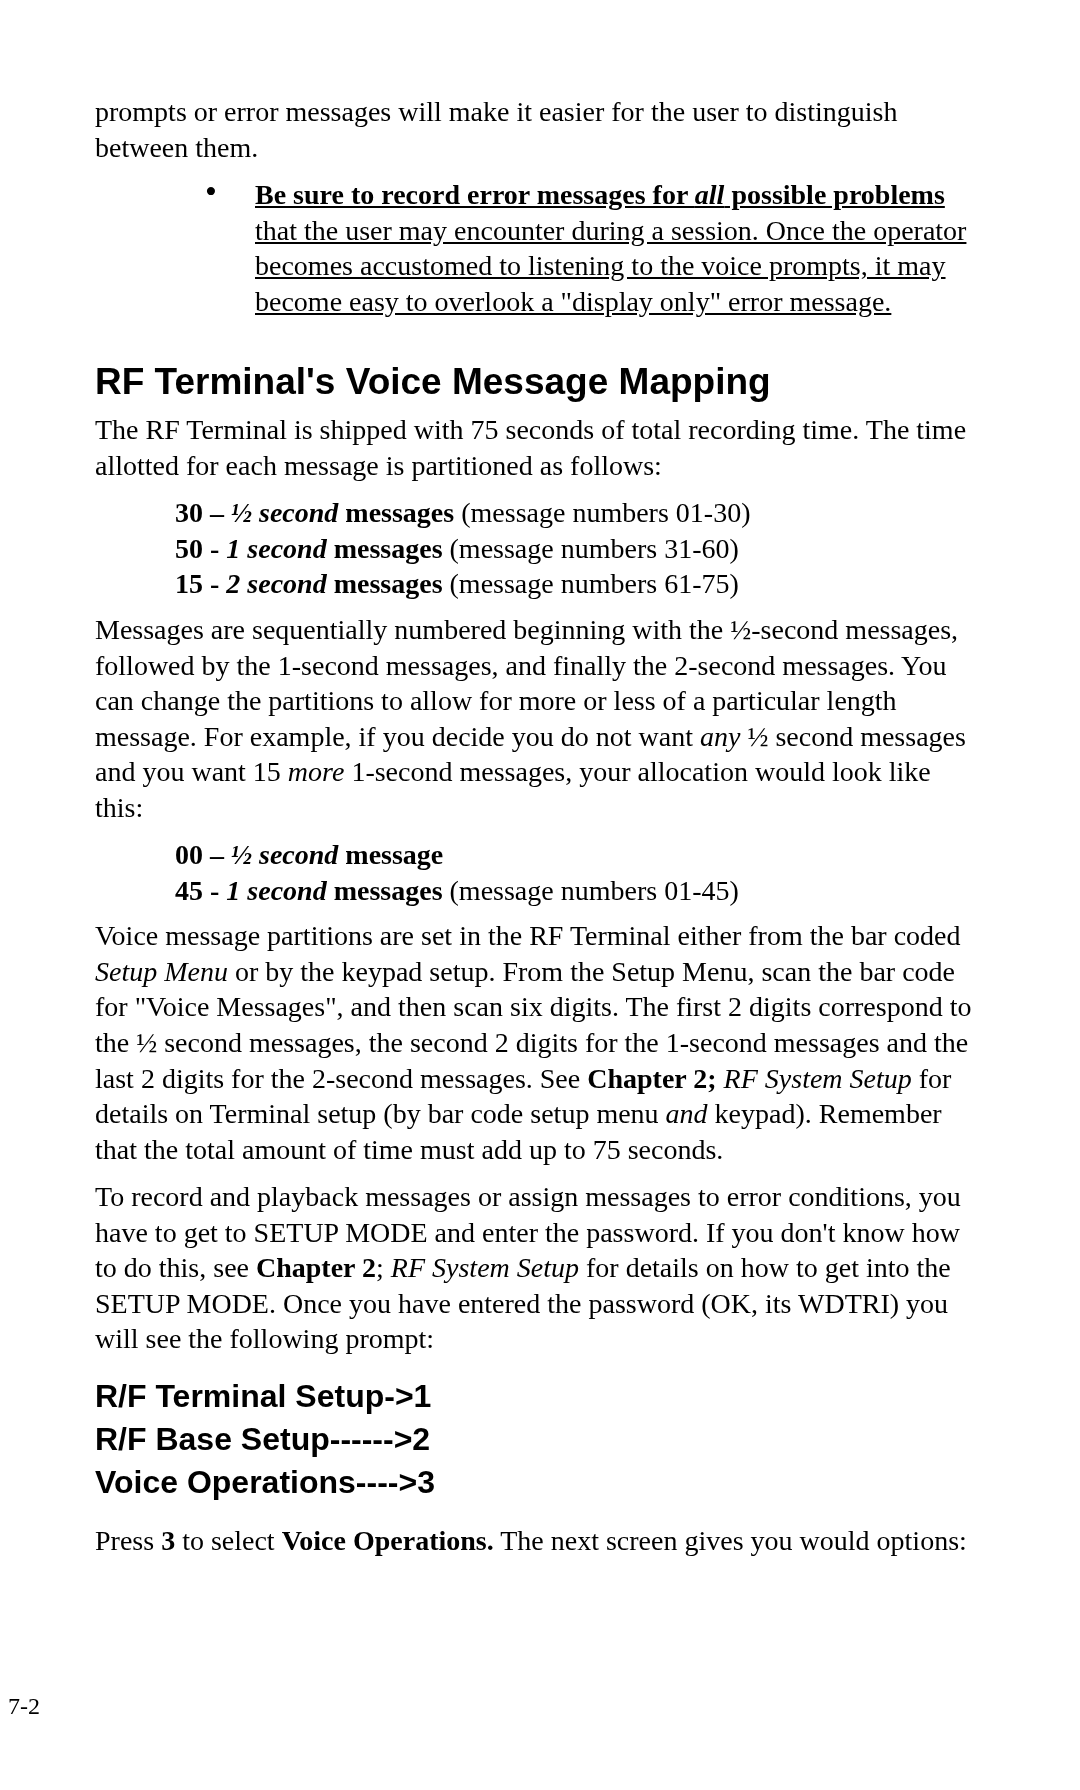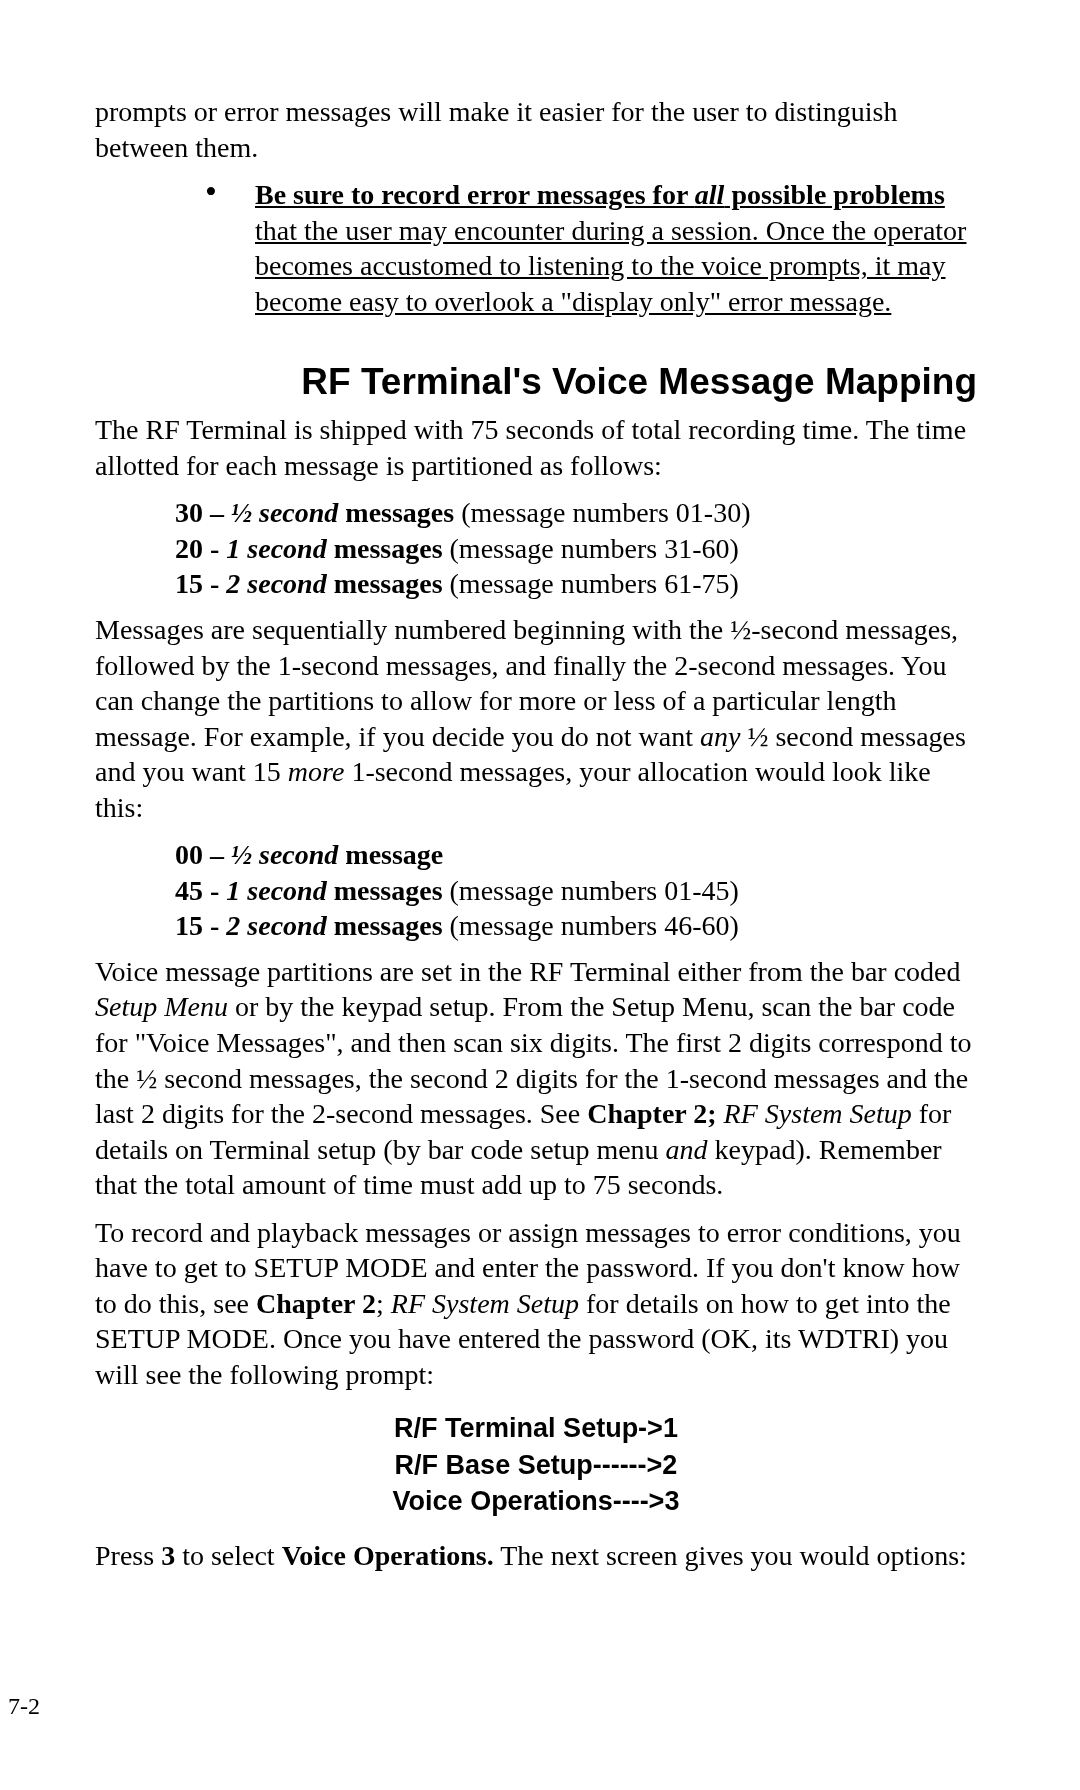--- a/index.html
+++ b/index.html
@@ -40,37 +40,35 @@
     left: 0;
     top: -2px;
     font-size: 34px;
     line-height: 1;
   }
   h2.section {
     font-family: Arial, Helvetica, sans-serif;
     font-weight: bold;
     font-size: 37px;
     margin: 40px 0 6px 0;
-    text-align: right;
   }
   p.body {
     margin: 4px 0 12px 0;
   }
   .block-indent {
     margin-left: 80px;
     margin-top: 10px;
     margin-bottom: 10px;
   }
   .bold { font-weight: bold; }
   .ital { font-style: italic; }
   .menu {
     font-family: Arial, Helvetica, sans-serif;
     font-weight: bold;
-    font-size: 27px;
-    text-align: center;
+    font-size: 32px;
     margin: 18px 0 18px 0;
     line-height: 1.35;
   }
   .pagenum {
     position: absolute;
     bottom: 70px;
     left: 8px;
     width: 1080px;
     text-align: left;
     font-size: 24px;
@@ -89,32 +87,31 @@
         <span class="bold">Be sure to record error messages for </span><span class="bold ital">all</span><span class="bold"> possible problems </span><span>that the user may encounter during a session. Once the operator becomes accustomed to listening to the voice prompts, it may become easy to overlook a "display only" error message.</span>
       </li>
     </ul>
 
     <h2 class="section">RF Terminal's Voice Message Mapping</h2>
 
     <p class="body">The RF Terminal is shipped with 75 seconds of total recording time. The time allotted for each message is partitioned as follows:</p>
 
     <div class="block-indent">
       <div><span class="bold">30 – </span><span class="bold ital">½ second</span><span class="bold"> messages </span><span>(message numbers 01-30)</span></div>
-      <div><span class="bold">20 - </span><span class="bold ital">1 second</span><span class="bold"> messages </span><span>(message numbers 31-60)</span></div>
+      <div><span class="bold">50 - </span><span class="bold ital">1 second</span><span class="bold"> messages </span><span>(message numbers 31-60)</span></div>
       <div><span class="bold">15 - </span><span class="bold ital">2 second</span><span class="bold"> messages </span><span>(message numbers 61-75)</span></div>
     </div>
 
     <p class="body">
       <span>Messages are sequentially numbered beginning with the ½-second messages, followed by the 1-second messages, and finally the 2-second messages. You can change the partitions to allow for more or less of a particular length message.  For example, if you decide you do not want </span><span class="ital">any</span><span> ½ second messages and you want 15 </span><span class="ital">more</span><span> 1-second messages, your allocation would look like this:</span>
     </p>
 
     <div class="block-indent">
       <div><span class="bold">00 – </span><span class="bold ital">½ second</span><span class="bold"> message</span><span></span></div>
       <div><span class="bold">45 - </span><span class="bold ital">1 second</span><span class="bold"> messages  </span><span>(message numbers 01-45)</span></div>
-      <div><span class="bold">15 - </span><span class="bold ital">2 second</span><span class="bold"> messages  </span><span>(message numbers 46-60)</span></div>
     </div>
 
     <p class="body">
       <span>Voice message partitions are set in the RF Terminal either from the bar coded </span><span class="ital">Setup Menu</span><span> or by the keypad setup.  From the Setup Menu, scan the bar code for "Voice Messages", and then scan six digits. The first 2 digits correspond to the ½ second messages, the second 2 digits for the 1-second messages and the last 2 digits for the 2-second messages. See </span><span class="bold">Chapter 2; </span><span class="ital">RF System Setup</span><span> for details on Terminal setup (by bar code setup menu </span><span class="ital">and</span><span> keypad). Remember that the total amount of time must add up to 75 seconds.</span>
     </p>
 
 
     <p class="body">
       <span>To record and playback messages or assign messages to error conditions, you have to get to SETUP MODE and enter the password. If you don't know how to do this, see </span><span class="bold">Chapter 2</span><span>; </span><span class="ital">RF System Setup</span><span> for details on how to get into the SETUP MODE.  Once you have entered the password (OK, its WDTRI) you will see the following prompt:</span>
     </p>

